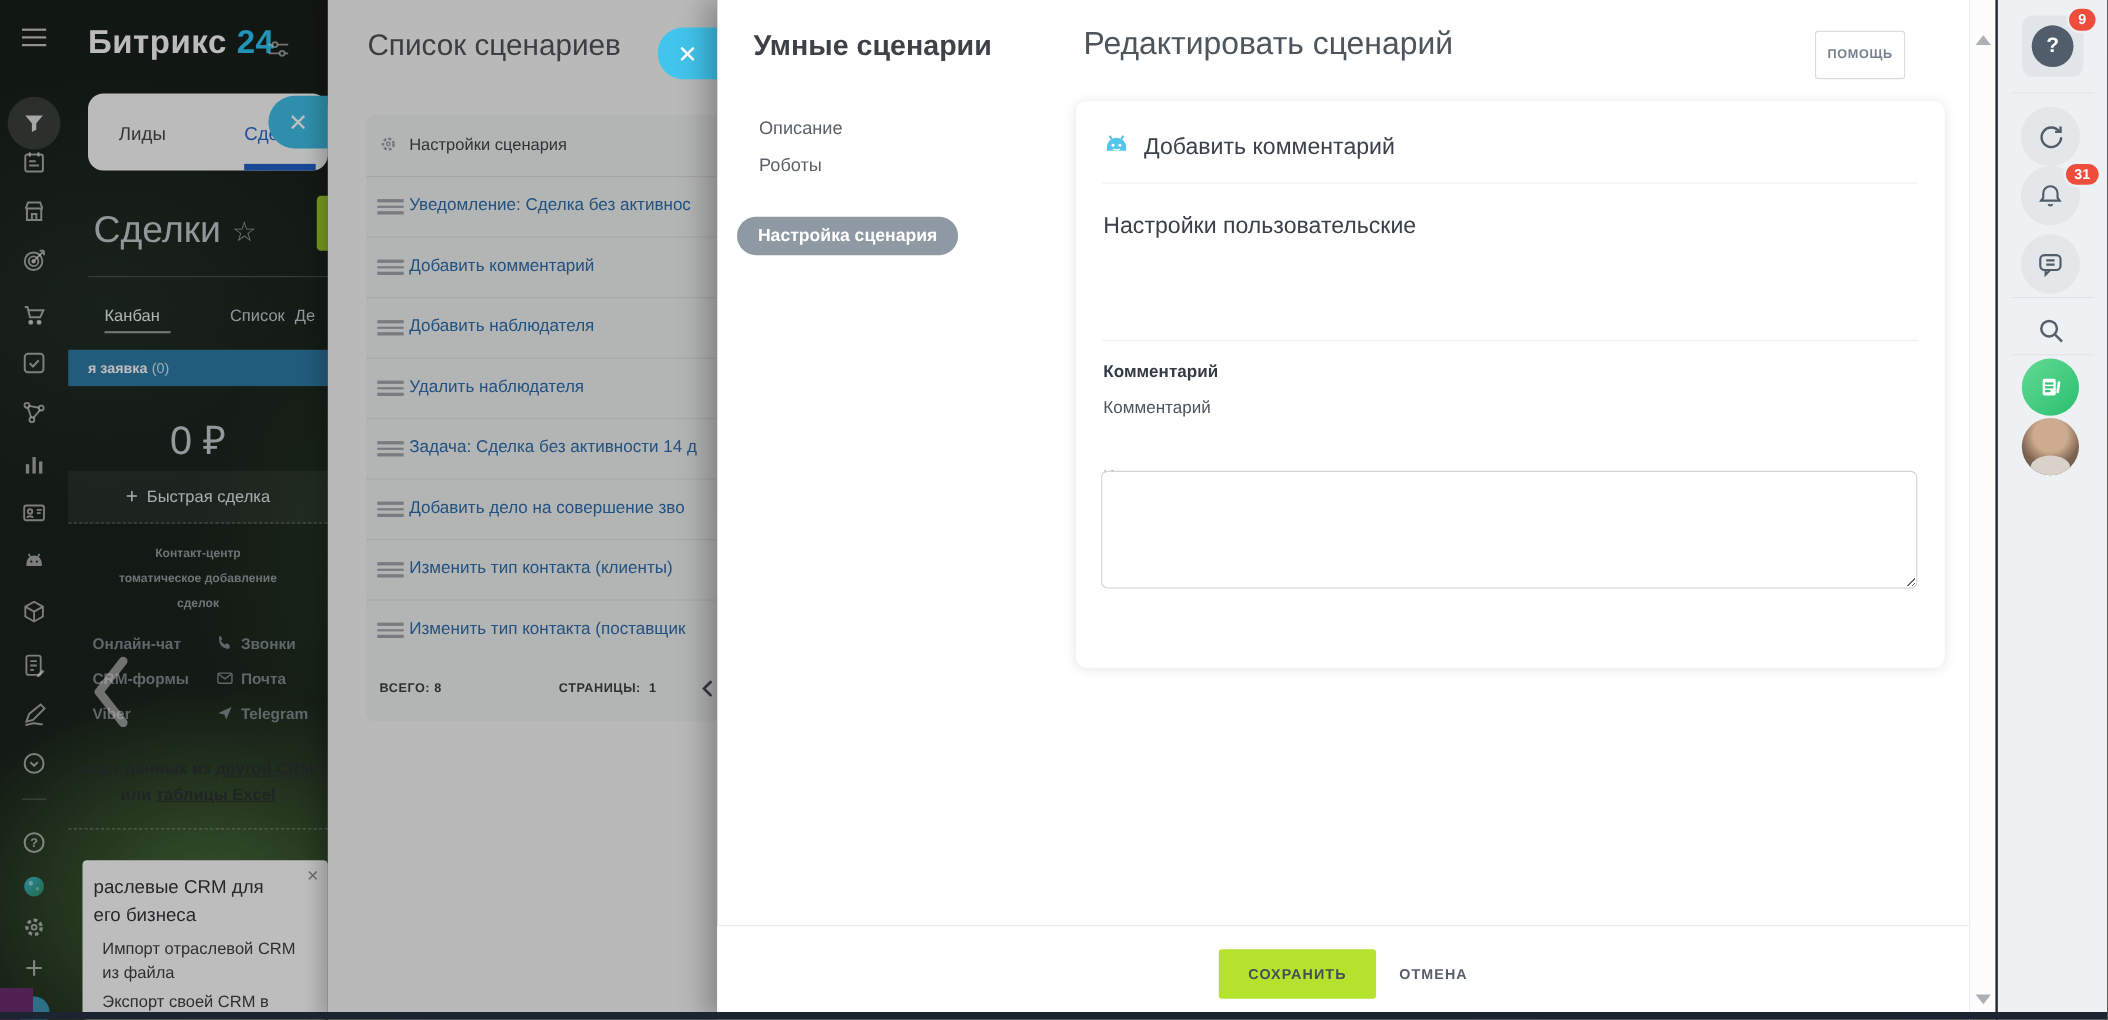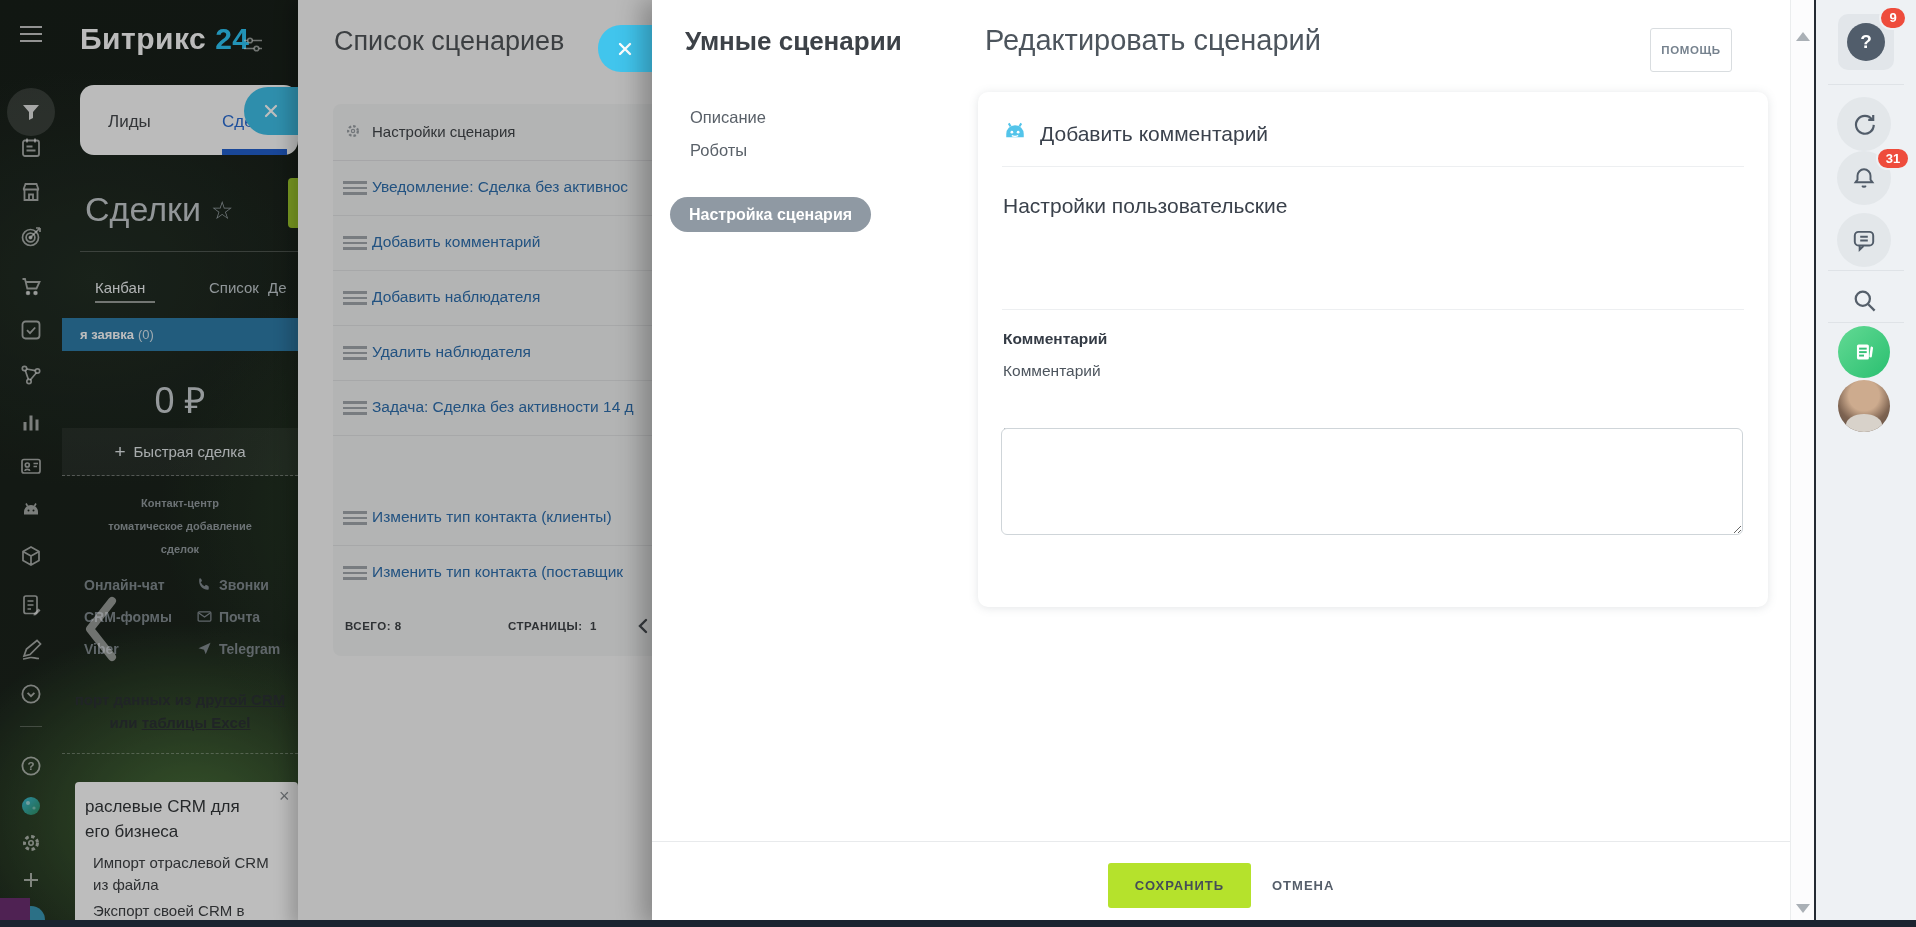--- a/index.html
+++ b/index.html
@@ -390,20 +390,28 @@
           <span class="lbl">Удалить наблюдателя</span>
         </div>
       <div class="lp-row" style="top:276px;">
           <span class="hnd">
             <div></div>
             <div></div>
             <div></div>
           </span>
           <span class="lbl">Задача: Сделка без активности 14 д</span>
         </div>
+      <div class="lp-row" style="top:331px;">
+          <span class="hnd">
+            <div></div>
+            <div></div>
+            <div></div>
+          </span>
+          <span class="lbl">Добавить дело на совершение зво</span>
+        </div>
       <div class="lp-row" style="top:386px;">
           <span class="hnd">
             <div></div>
             <div></div>
             <div></div>
           </span>
           <span class="lbl">Изменить тип контакта (клиенты)</span>
         </div>
       <div class="lp-row" style="top:441px;border-bottom:none;">
           <span class="hnd">

